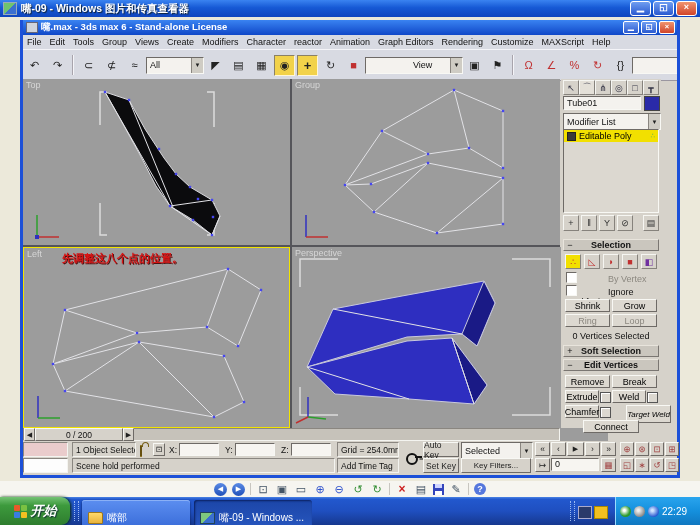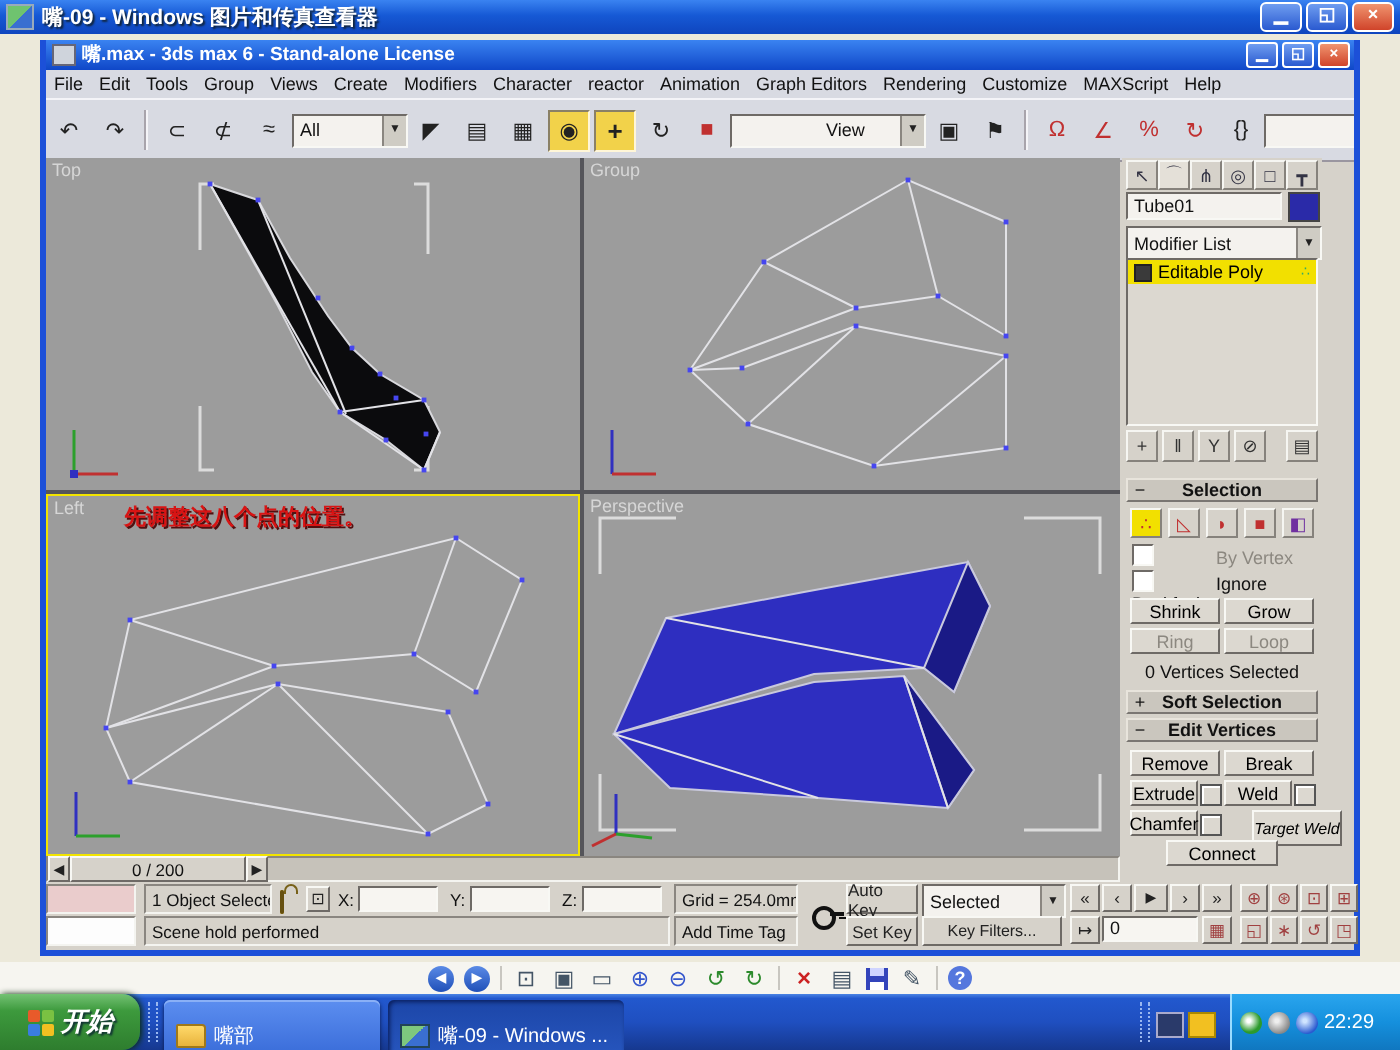--- a/index.html
+++ b/index.html
@@ -341,21 +341,21 @@
               <rect x="218.8" y="152.8" width="2.4" height="2.4" class="vdot"></rect>
               <rect x="198.8" y="106.8" width="2.4" height="2.4" class="vdot"></rect>
             </g>
           <g>
             <line x1="14" y1="170" x2="14" y2="148" stroke="#3030c0" stroke-width="1.5"></line>
             <line x1="14" y1="170" x2="36" y2="170" stroke="#2ca02c" stroke-width="1.5"></line>
           </g>
         </svg>
       </div>
 
-      <div class="vp" style="left:269px;top:168px;width:268px;height:218px;">
+      <div class="vp" style="left:269px;top:168px;width:268px;height:218px;padding-left:48px;">
         <span class="vp-label">Perspective</span>
         <svg width="268" height="181">
           <g>
               <polyline points="8,40 8,12 46,12" class="bracket"></polyline>
               <polyline points="220,12 258,12 258,40" class="bracket"></polyline>
               <polyline points="8,140 8,168 46,168" class="bracket"></polyline>
               <polyline points="220,168 258,168 258,140" class="bracket"></polyline>
             </g>
           <polygon class="bluepoly" points="41,62 110,49 192,34 203,56 185,99 170,87 115,90 15,120"></polygon>
           <polygon class="bluepoly-dark" points="192,34 203,56 185,99 170,87"></polygon>

